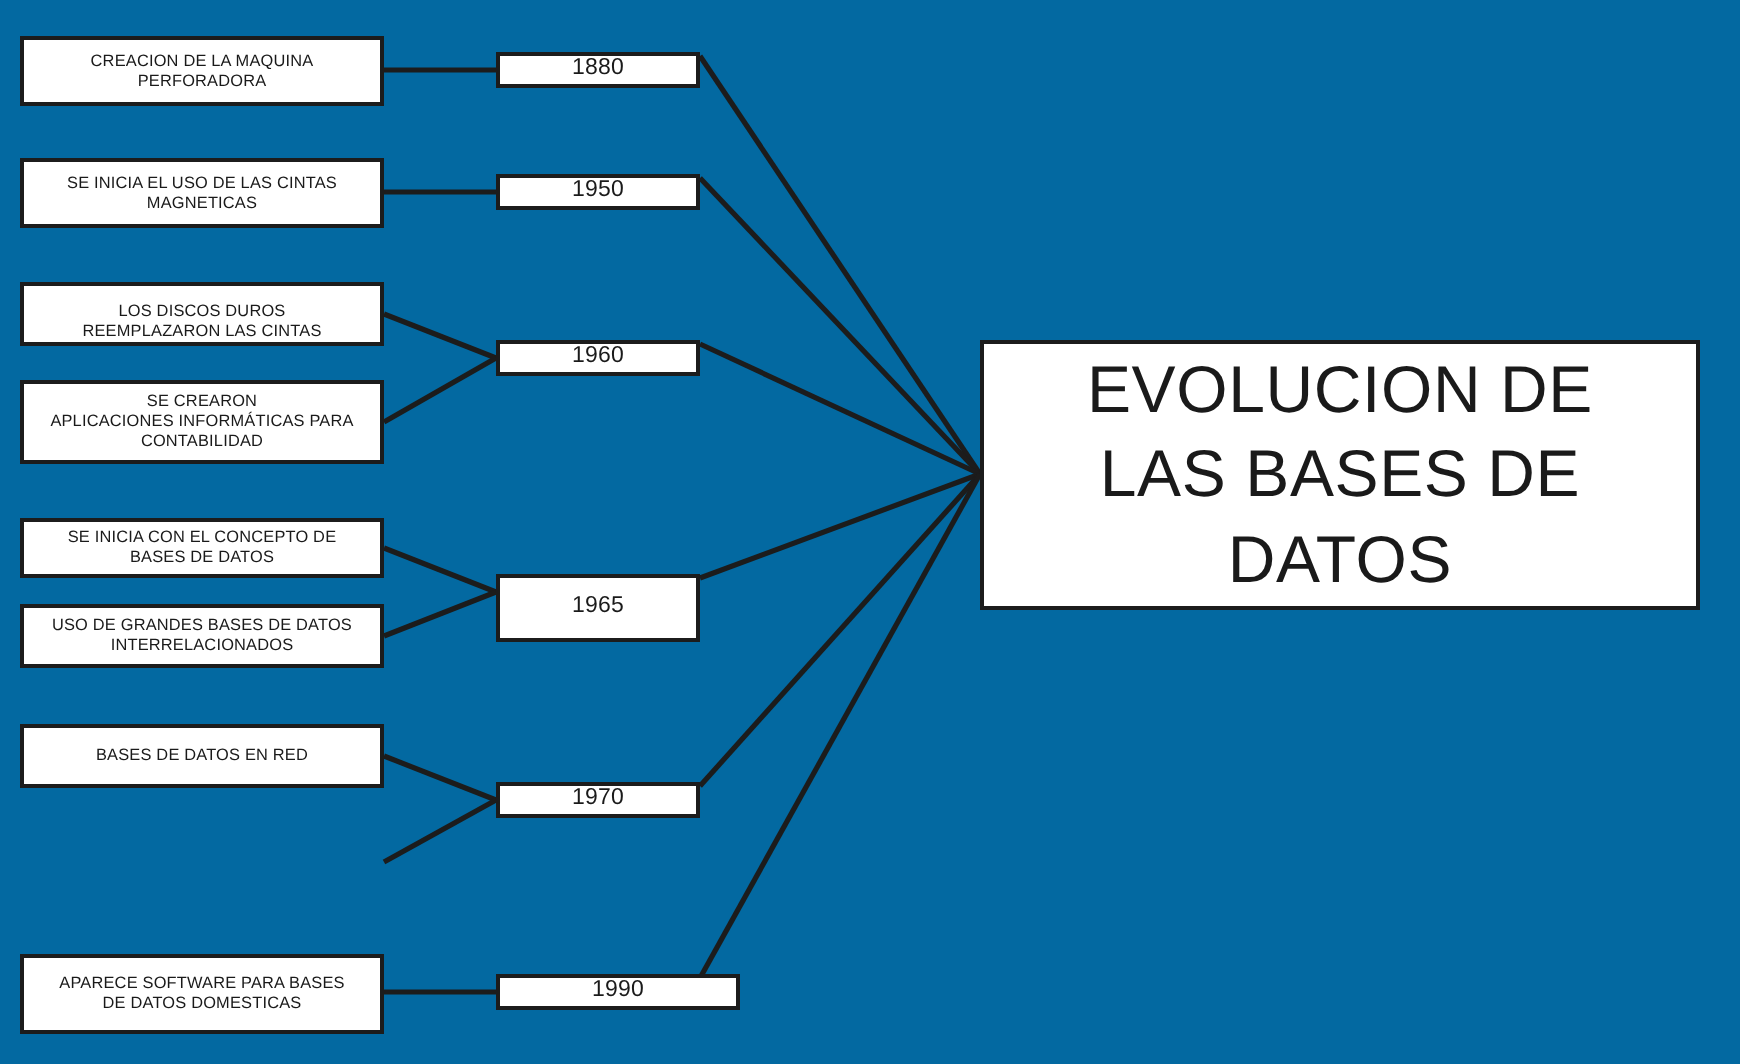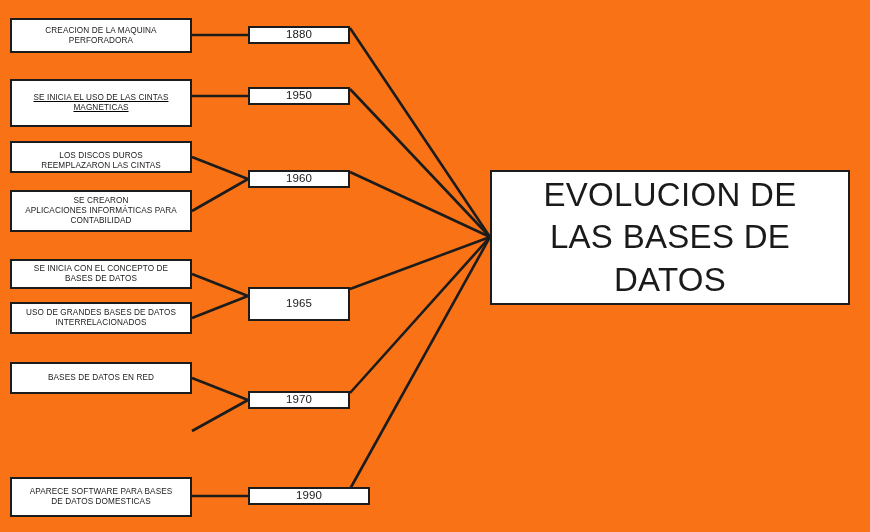--- a/index.html
+++ b/index.html
@@ -9,21 +9,21 @@
     background: #ffffff;
   }
   body {
     font-family: "Liberation Sans", sans-serif;
     -webkit-font-smoothing: antialiased;
   }
   #canvas {
     position: relative;
     width: 870px;
     height: 532px;
-    background: #f97316;
+    background: #0369a1;
     overflow: hidden;
   }
   #edges {
     position: absolute;
     left: 0;
     top: 0;
     width: 870px;
     height: 532px;
     pointer-events: none;
   }
@@ -91,21 +91,21 @@
       <line x1="350" y1="393" x2="490" y2="237"></line>
       <line x1="350" y1="489" x2="490" y2="237"></line>
     </g>
   </svg>
 
   <div class="node event-node" style="left:10px; top:18px; width:182px; height:35px;">
     <span class="txt">CREACION DE LA MAQUINA
 PERFORADORA</span>
   </div>
 
-  <div class="node event-node" style="left:10px; top:79px; width:182px; height:48px;text-decoration:underline;">
+  <div class="node event-node" style="left:10px; top:79px; width:182px; height:35px;">
     <span class="txt">SE INICIA EL USO DE LAS CINTAS
 MAGNETICAS</span>
   </div>
 
   <div class="node event-node overflow-node" style="left:10px; top:141px; width:182px; height:32px;">
     <span class="txt">LOS DISCOS DUROS
 REEMPLAZARON LAS CINTAS
 MAGNETICAS</span>
   </div>
 

